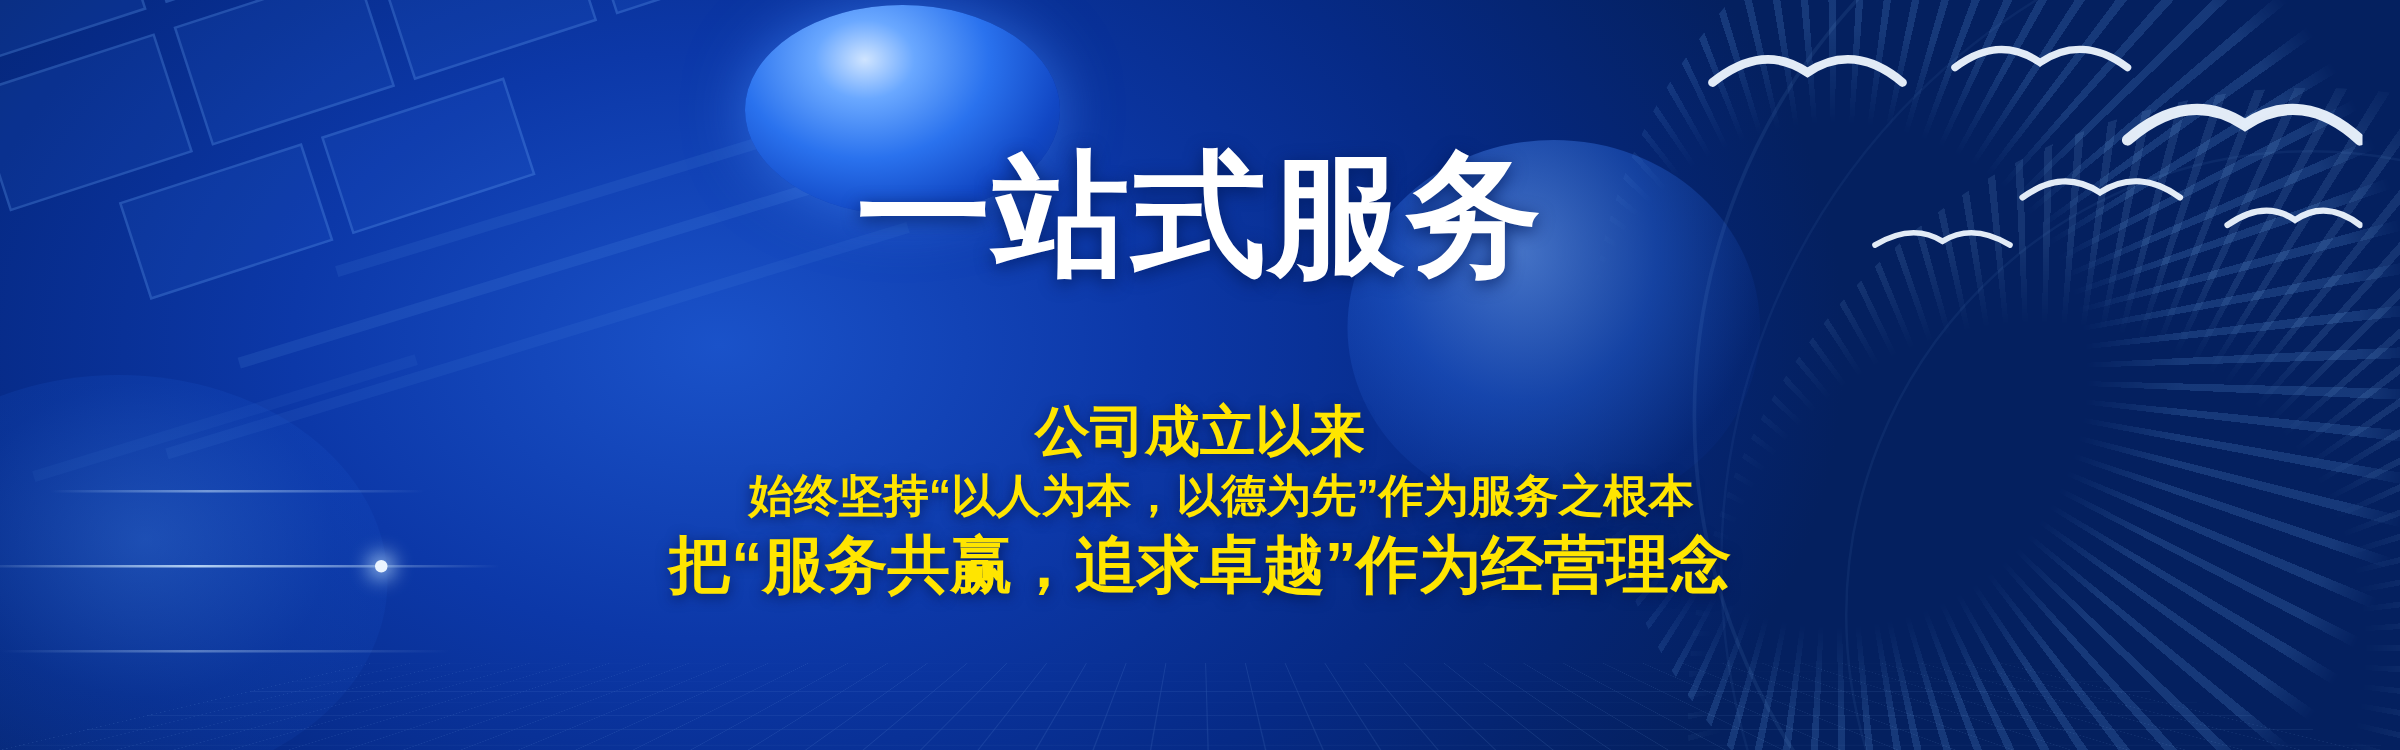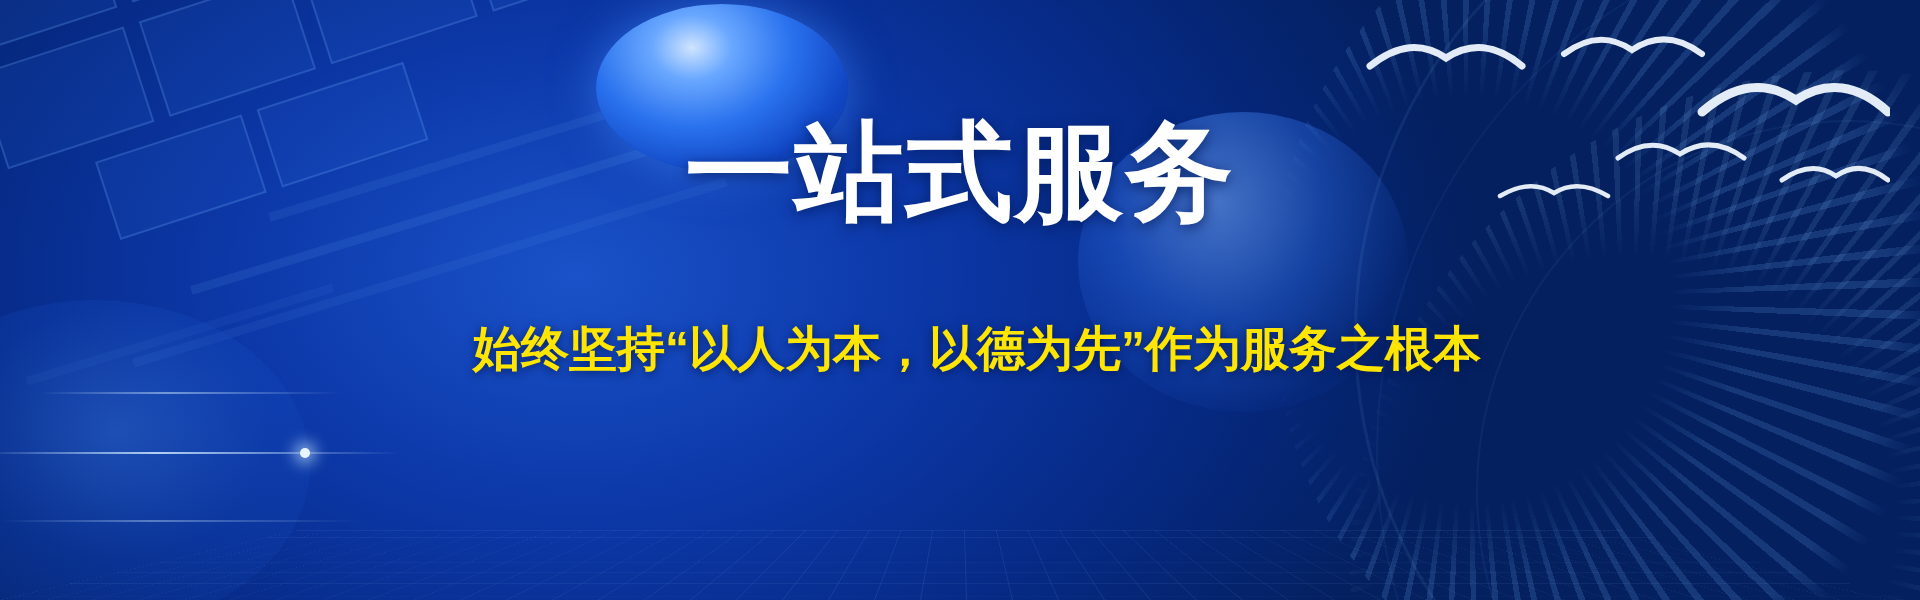--- a/index.html
+++ b/index.html
@@ -119,21 +119,21 @@
   }
 
   .subtitle{
     position:absolute;left:0;right:0;top:318px;
     text-align:center;color:#FFE500;
     font-weight:700;
     text-shadow:0 2px 10px rgba(0,20,80,.8);
   }
   .sub-line{line-height:1.28;white-space:nowrap;}
   .sub-line.l1{font-size:44px;}
-  .sub-line.l2{font-size:48px;margin-left:34px;}
+  .sub-line.l2{font-size:36px;margin-left:34px;}
   .sub-line.l3{font-size:50px;}
 </style>
 </head>
 <body>
 
 <div id="banner">
 
   <div class="layer">
 
     <div class="tl-strip">
@@ -180,16 +180,18 @@
         <path d="M432 172 C452 158, 470 157, 486 168 C502 157, 520 158, 538 172" stroke-width="5"></path>
       </g>
     </svg>
   </div>
 
   <div class="headline">
     <span class="hl-white">一站式服务</span>
   </div>
 
   <div class="subtitle">
+    <div class="sub-line l1">公司成立以来</div>
     <div class="sub-line l2">始终坚持“以人为本，以德为先”作为服务之根本</div>
+    <div class="sub-line l3">把“服务共赢，追求卓越”作为经营理念</div>
   </div>
 
 </div>
 
 </body></html>

